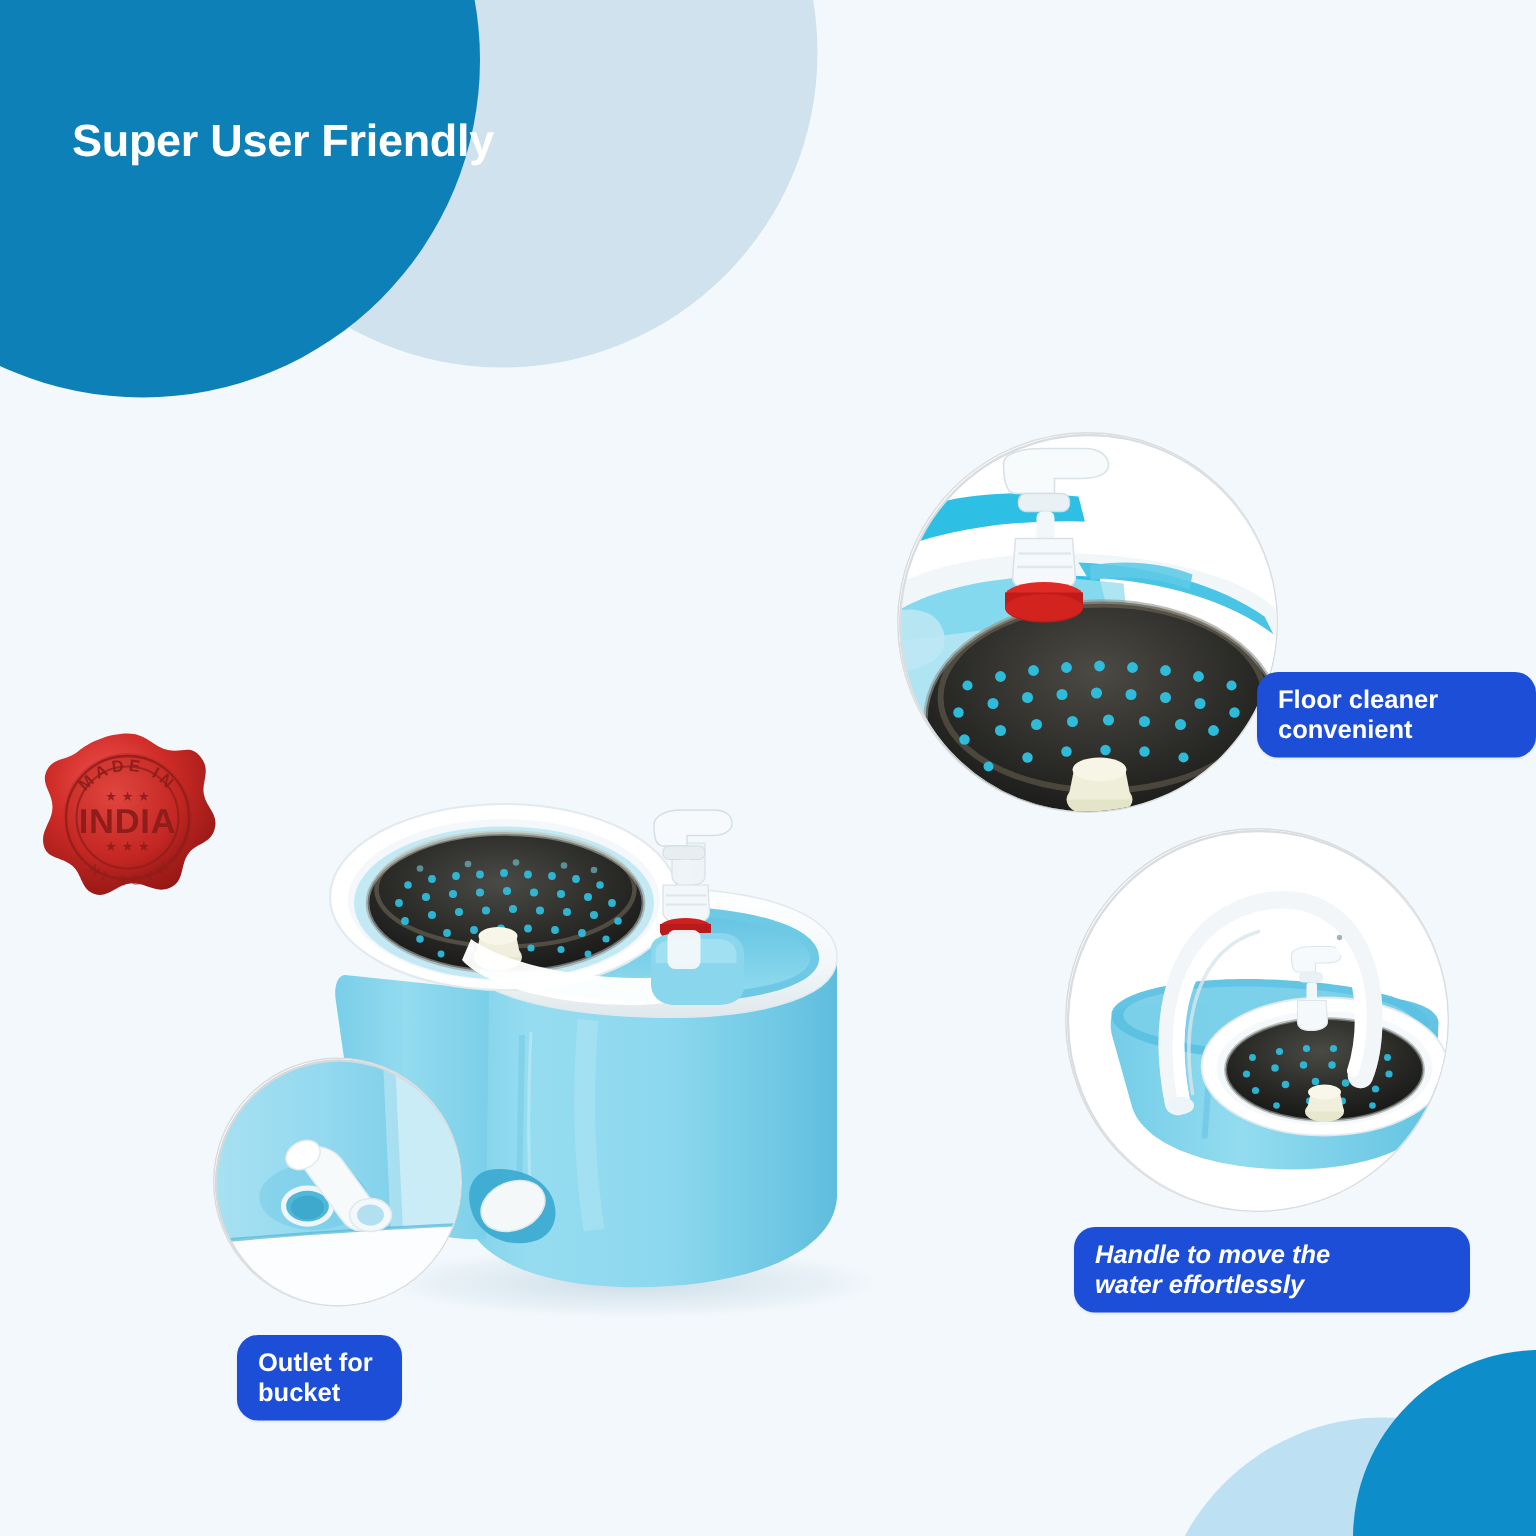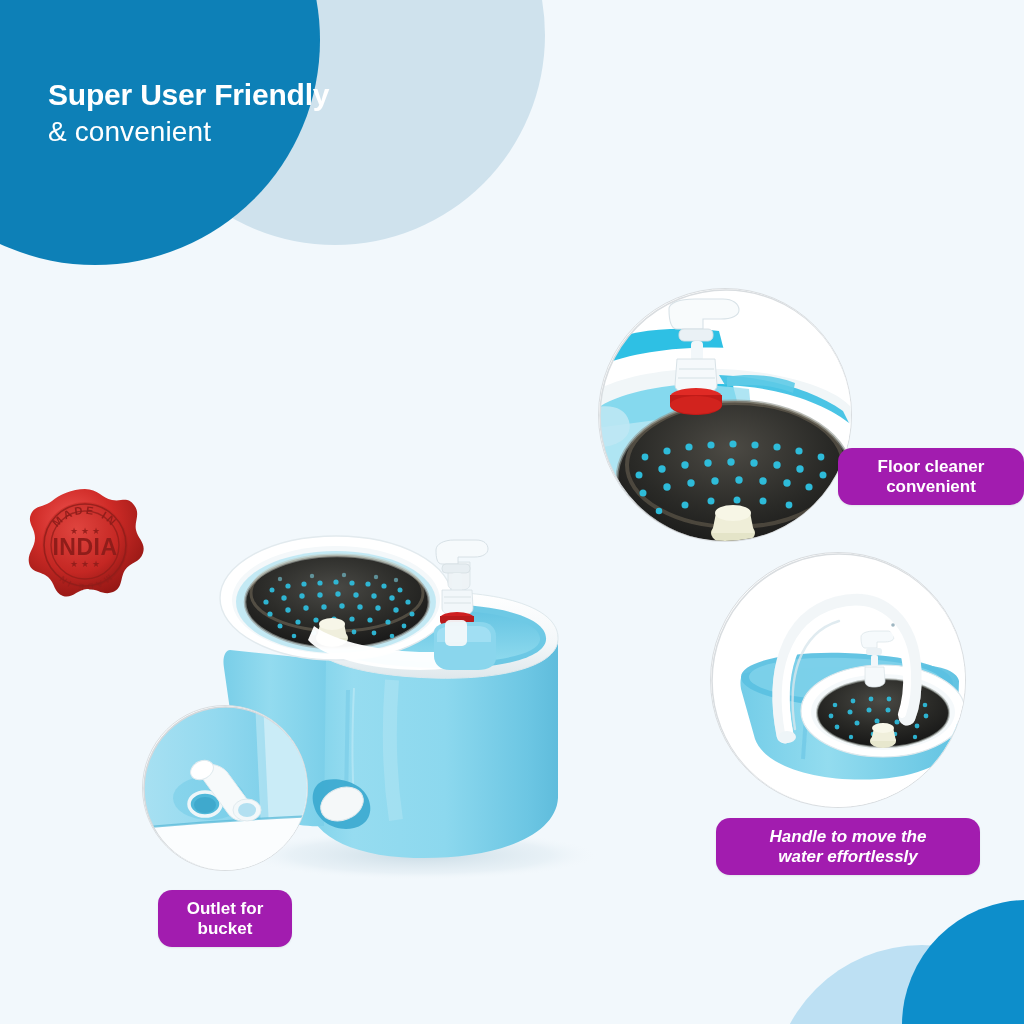--- a/index.html
+++ b/index.html
@@ -43,30 +43,30 @@
     letter-spacing:-0.2px; line-height:1.12;
   }
   .headline .l2 {
     font-size:28px; font-weight:300; color:#ffffff;
     letter-spacing:0.1px; line-height:1.25; margin-top:2px;
   }
 
   
   .pill {
     position:absolute; z-index:8;
-    background:#a21caf; color:#fff;
+    background:#1d4ed8; color:#fff;
     border-radius:14px;
     font-size:17px; font-weight:bold; line-height:1.15;
-    text-align:center;
+    text-align:left;
     padding:9px 14px;
     box-shadow:0 1px 2px rgba(0,0,0,0.08);
   }
   .pill.p-floor   { left:838px; top:448px; width:186px; }
   .pill.p-handle  { left:716px; top:818px; width:264px;font-style:italic; }
-  .pill.p-outlet  { left:158px; top:890px; width:134px; }
+  .pill.p-outlet  { left:158px; top:890px; width:110px; }
 
   
   .inset {
     position:absolute; border-radius:50%;
     background:#ffffff;
     border:1.5px solid #d9dde0;
     overflow:hidden; z-index:5;
   }
   .inset.top-right  { left:598px; top:288px; width:254px; height:254px; }
   .inset.bot-right  { left:710px; top:552px; width:256px; height:256px; }
@@ -84,21 +84,20 @@
 
 <div id="stage">
 
   <div class="decor hero-light"></div>
   <div class="decor hero-dark"></div>
   <div class="decor corner-light"></div>
   <div class="decor corner-dark"></div>
 
   <div class="headline">
     <div class="l1">Super User Friendly</div>
-    <div class="l2">&amp; convenient</div>
   </div>
 
   <div class="seal">
     <svg viewBox="0 0 118 122" width="118" height="122">
       <defs>
         <radialGradient id="waxg" cx="38%" cy="30%" r="78%">
           <stop offset="0%" stop-color="#ef5350"></stop>
           <stop offset="45%" stop-color="#cf2b27"></stop>
           <stop offset="100%" stop-color="#8e1512"></stop>
         </radialGradient>

